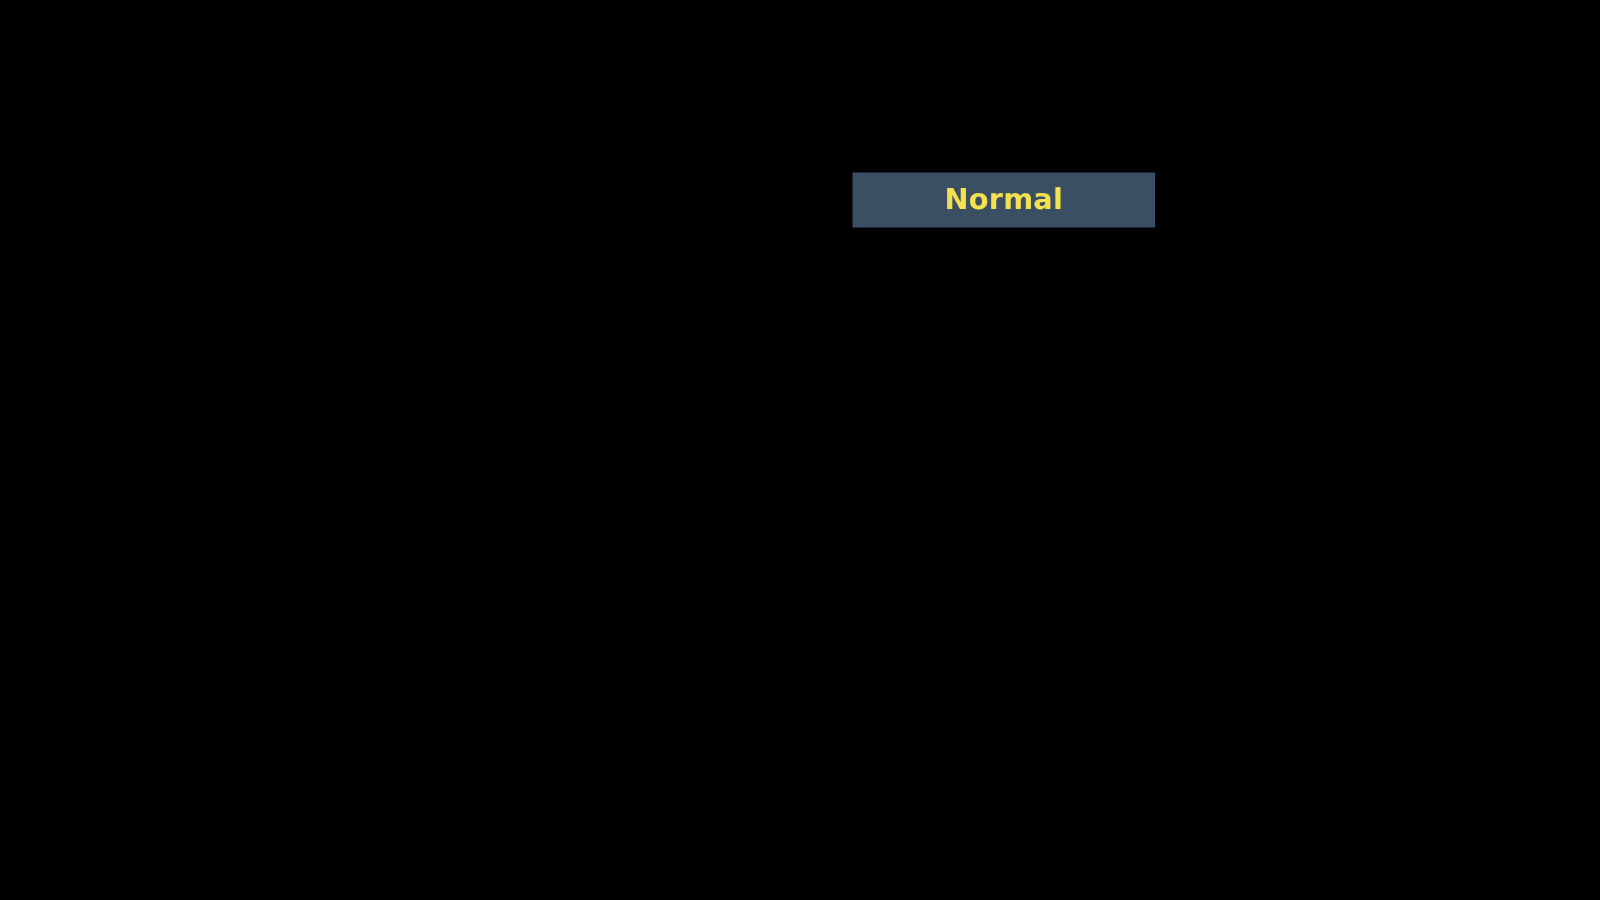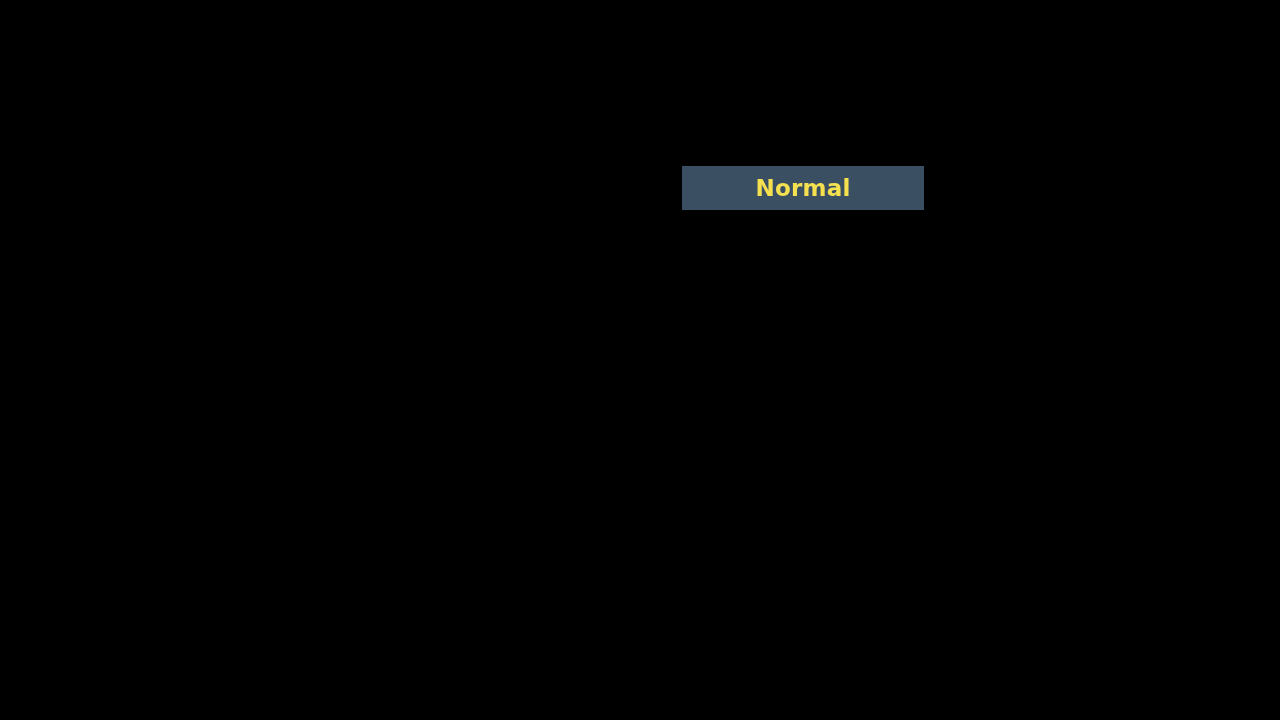--- a/index.html
+++ b/index.html
@@ -11,21 +11,20 @@
     height: 720px;
     background: #000000;
     font-family: "DejaVu Sans", "Liberation Sans", sans-serif;
     overflow: hidden;
     position: relative;
   }
   .screen {
     position: absolute;
     inset: 0;
     background: #000000;
-    margin-top: 28px;
   }
   .mode-button {
     position: absolute;
     left: 682px;
     top: 138px;
     width: 242px;
     height: 44px;
     background: #3b4f63;
     display: flex;
     align-items: center;

